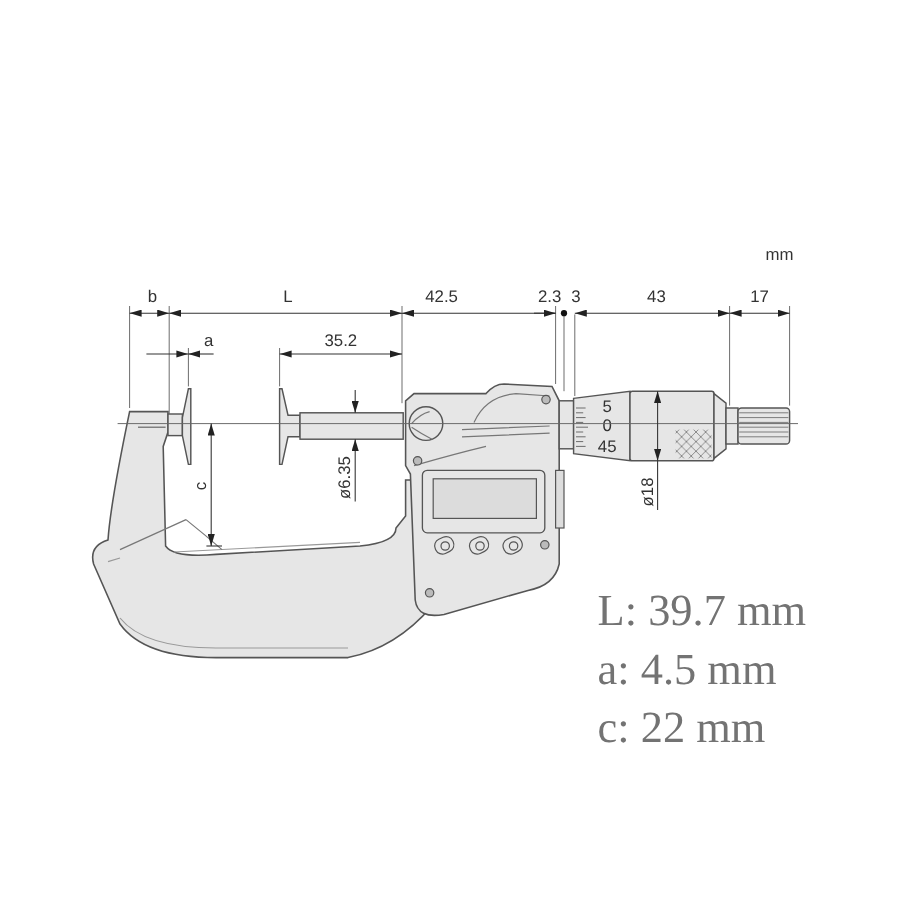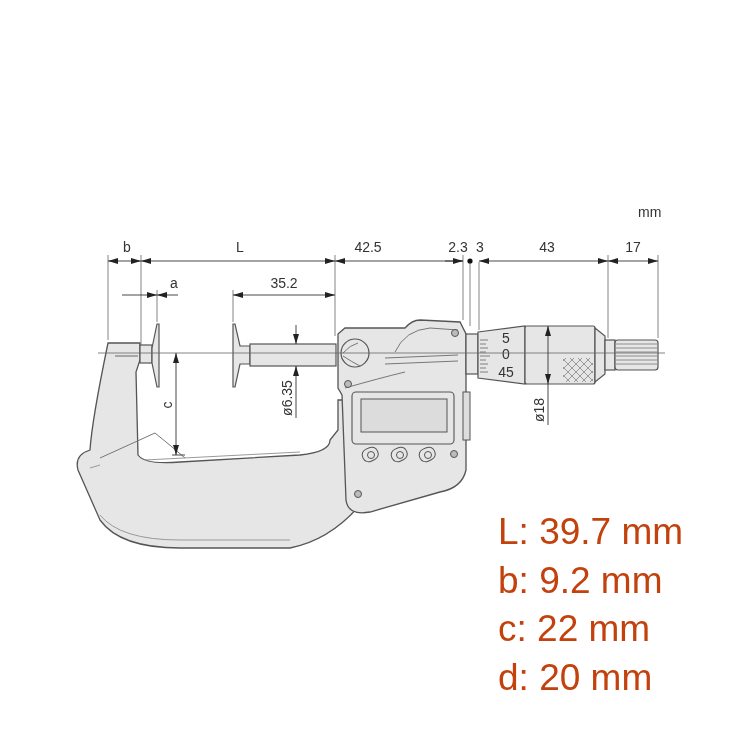--- a/index.html
+++ b/index.html
@@ -1,19 +1,19 @@
 <!DOCTYPE html>
 <html><head>
 <meta charset="utf-8">
 <style>
   html, body { margin: 0; padding: 0; background: #ffffff; }
   #canvas { position: relative; width: 750px; height: 750px; overflow: hidden; background: #ffffff; }
   svg { position: absolute; left: 0; top: 0; }
   .dimtxt { font-family: "Liberation Sans Narrow", "Liberation Sans", sans-serif; font-size: 14px; fill: #333333; }
-  .specs { position: absolute; left: 498px; top: 508px; font-family: Liberation Sans, sans-serif; font-size: 37px; line-height: 48.5px; color: #c2410c; white-space: nowrap; }
+  .specs { position: absolute; left: 498px; top: 486px; font-family: Liberation Serif, serif; font-size: 37px; line-height: 48.5px; color: #737373; white-space: nowrap; }
   .specs div { height: 48.5px; }
 </style>
 </head>
 <body>
 
 <div id="canvas">
 <svg width="750" height="750" viewBox="0 0 750 750" xmlns="http://www.w3.org/2000/svg">
   <defs>
     <marker id="arr" viewBox="0 0 10 6" refX="10" refY="3" markerWidth="10" markerHeight="6" orient="auto-start-reverse" markerUnits="userSpaceOnUse">
       <path d="M0,0 L10,3 L0,6 z" fill="#222"></path>
@@ -162,17 +162,16 @@
   <text class="dimtxt" x="174" y="288" text-anchor="middle">a</text>
   <text class="dimtxt" x="284" y="288" text-anchor="middle">35.2</text>
 
   <text class="dimtxt" transform="translate(172,405) rotate(-90)" text-anchor="middle">c</text>
   <text class="dimtxt" transform="translate(292,398) rotate(-90)" text-anchor="middle">ø6.35</text>
   <text class="dimtxt" transform="translate(544,410) rotate(-90)" text-anchor="middle">ø18</text>
 </svg>
 
 <div class="specs">
   <div>L: 39.7 mm</div>
-  <div>b: 9.2 mm</div>
+  <div>a: 4.5 mm</div>
   <div>c: 22 mm</div>
-  <div>d: 20 mm</div>
 </div>
 </div>
 
 </body></html>

